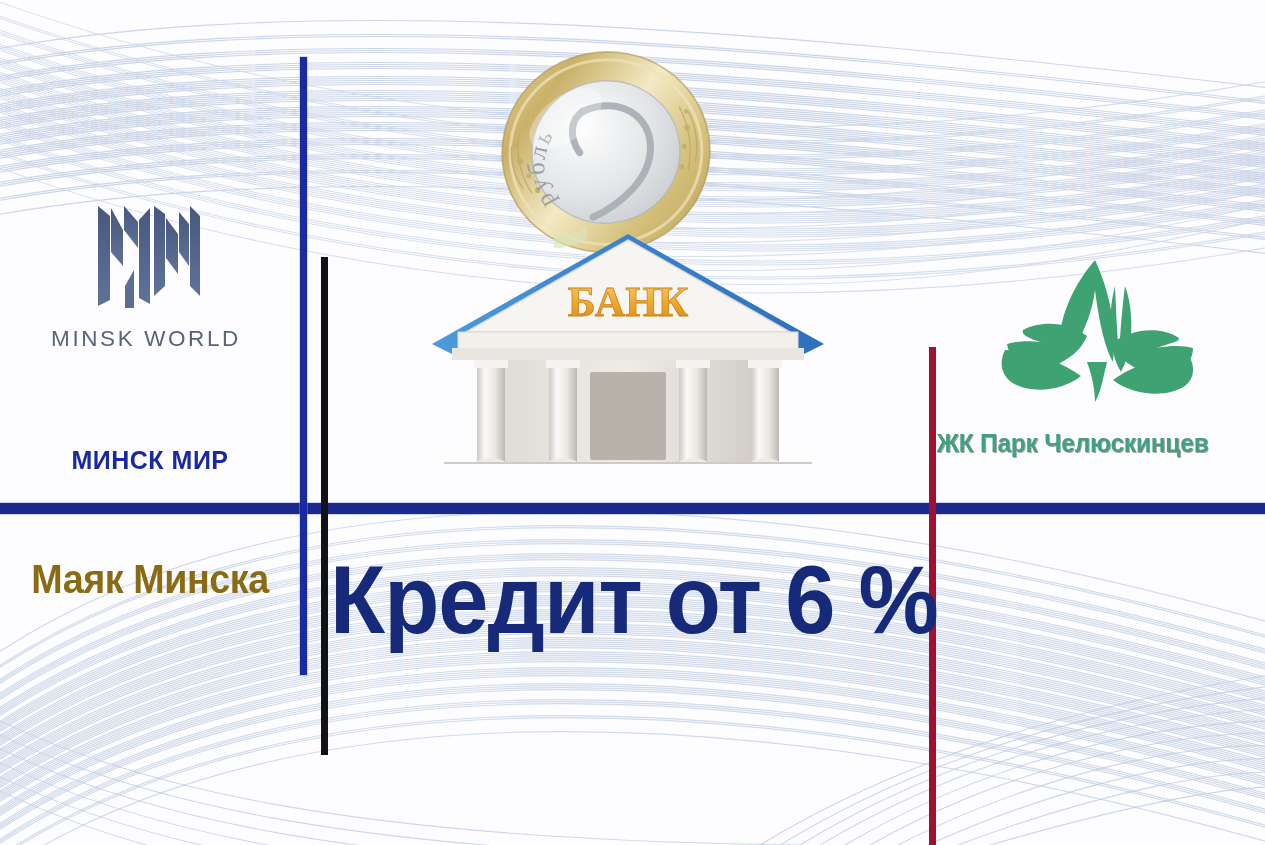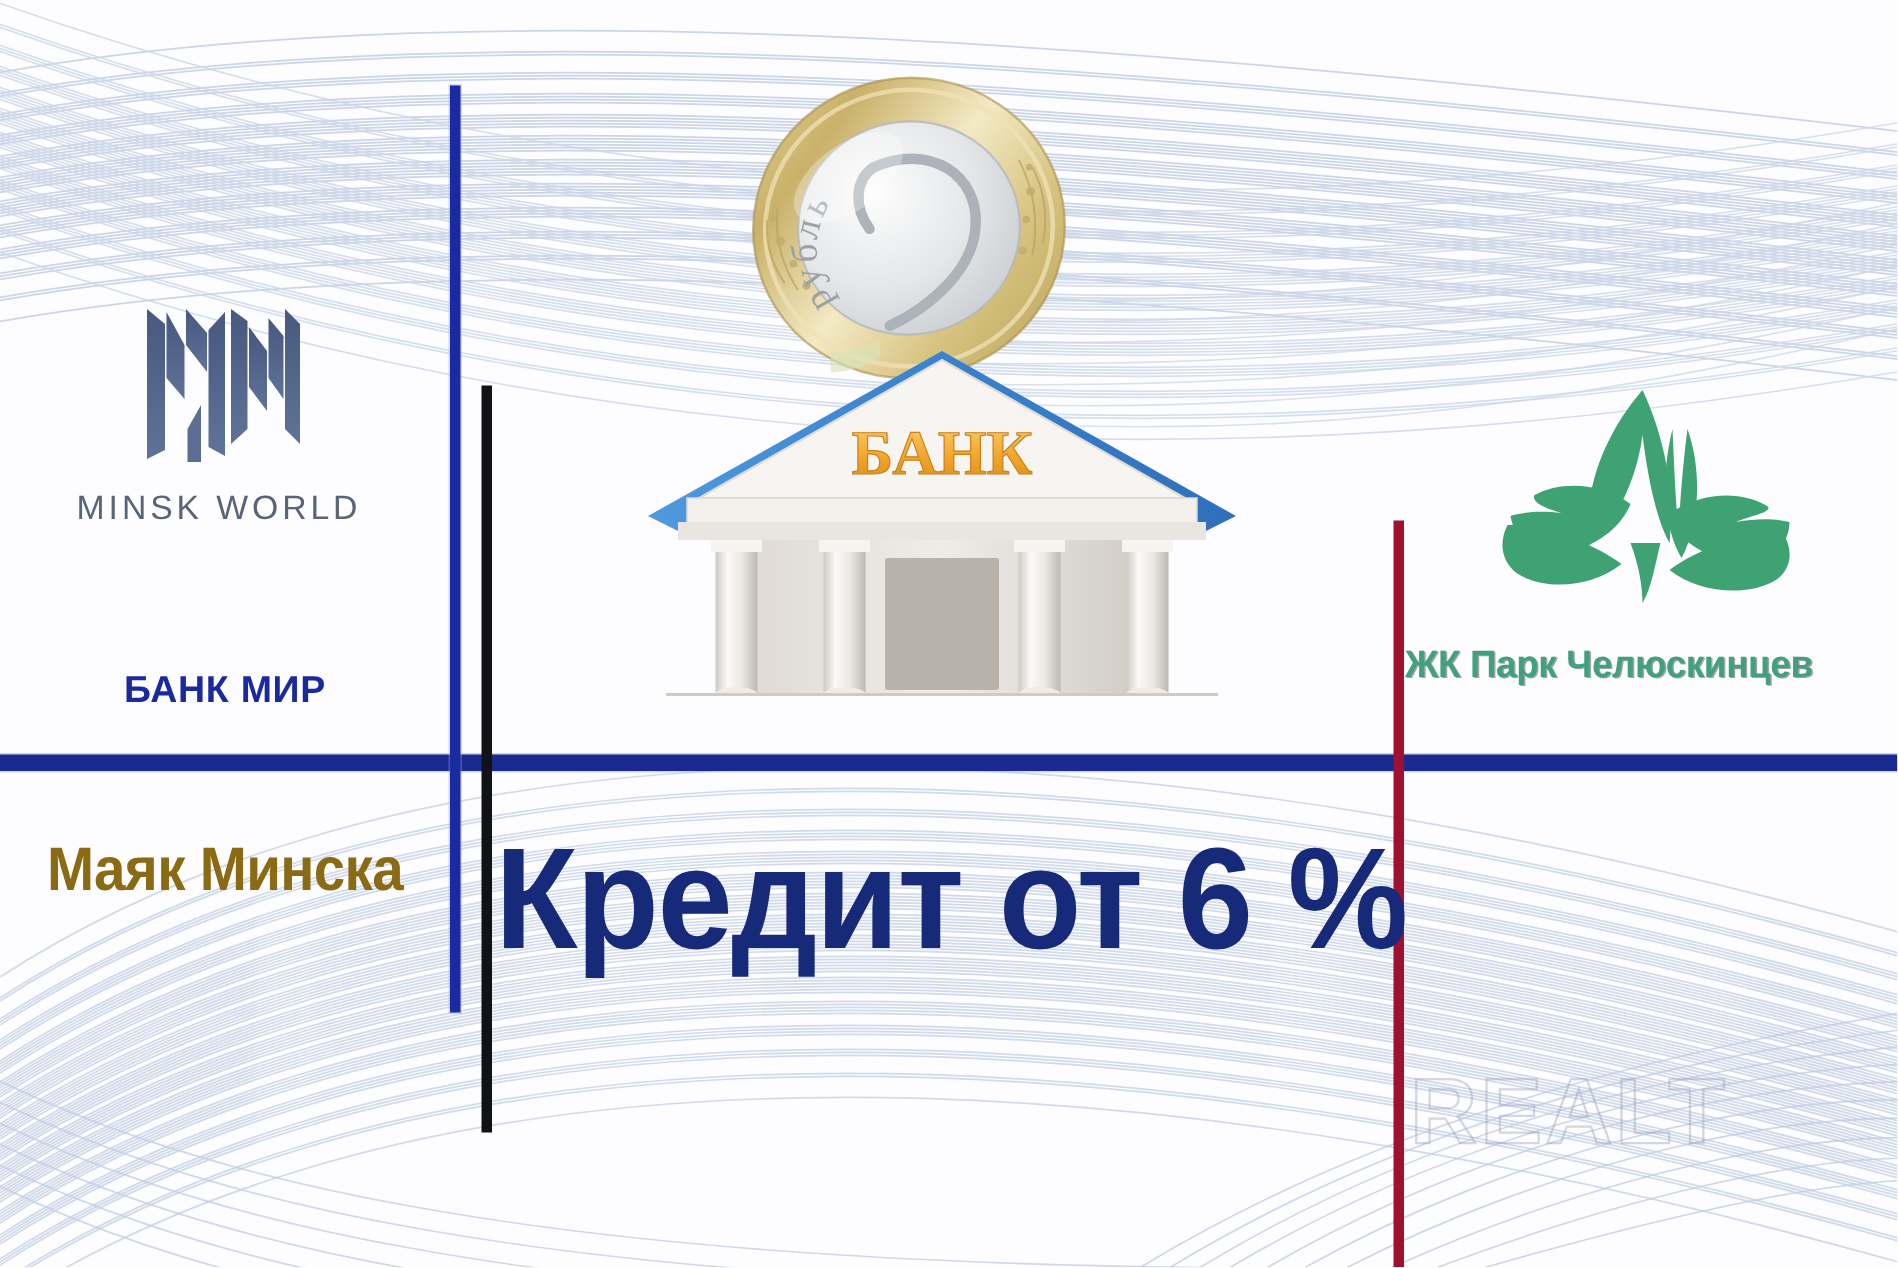--- a/index.html
+++ b/index.html
@@ -183,21 +183,20 @@
       <path d="M820,845 C960,762 1140,706 1330,708"></path>
       <path d="M845,845 C980,766 1160,712 1330,722"></path>
       <path d="M870,845 C1000,772 1180,720 1330,736"></path>
       <path d="M898,845 C1025,780 1200,730 1330,750"></path>
       <path d="M928,845 C1050,790 1220,742 1330,764"></path>
       <path d="M958,845 C1078,800 1240,756 1330,778"></path>
       <path d="M990,845 C1105,812 1262,772 1330,792"></path>
     </g>
   </svg>
 
-  <div class="watermark">REALT</div>
 
   <div class="h-rule-blue" style="top:503px;"></div>
   <div class="v-rule-blue" style="left:300px; top:57px; height:618px;"></div>
   <div class="v-rule-black" style="left:321px; top:257px; height:498px;"></div>
   <div class="v-rule-red" style="left:929px; top:347px; height:498px;"></div>
 
   <div class="mw-block">
     <svg class="mw-mark" viewBox="0 0 116 112">
       <defs>
         <linearGradient id="mwg" x1="0" y1="0" x2="0" y2="1">
@@ -220,21 +219,21 @@
         <path d="M78,18 L90,34 L90,74 L78,58 Z"></path>
         <path d="M91,12 L101,24 L101,66 L91,52 Z"></path>
 
         <path d="M102,6 L112,16 L112,96 L102,86 Z"></path>
 
         <path d="M37,86 L46,70 L46,108 L37,108 Z" fill="#5c6e93"></path>
       </g>
     </svg>
     <div class="mw-name">MINSK WORLD</div>
   </div>
-  <div class="mw-name-ru" style="top:446px;">БАНК МИР</div>
+  <div class="mw-name-ru" style="top:446px;">МИНСК МИР</div>
 
   <div class="mayak">Маяк Минска</div>
 
   <div class="pc-block">
     <svg class="pc-mark" viewBox="0 0 230 175">
       <g fill="#3fa273">
 
         <path d="M112,8 C86,38 72,76 76,112 C92,100 108,70 112,38 C116,70 122,96 130,110 C134,74 126,38 112,8 Z"></path>
 
         <path d="M132,34 C124,66 126,100 138,120 C150,98 152,62 142,34 C139,56 137,84 136,102 C134,82 133,56 132,34 Z"></path>

